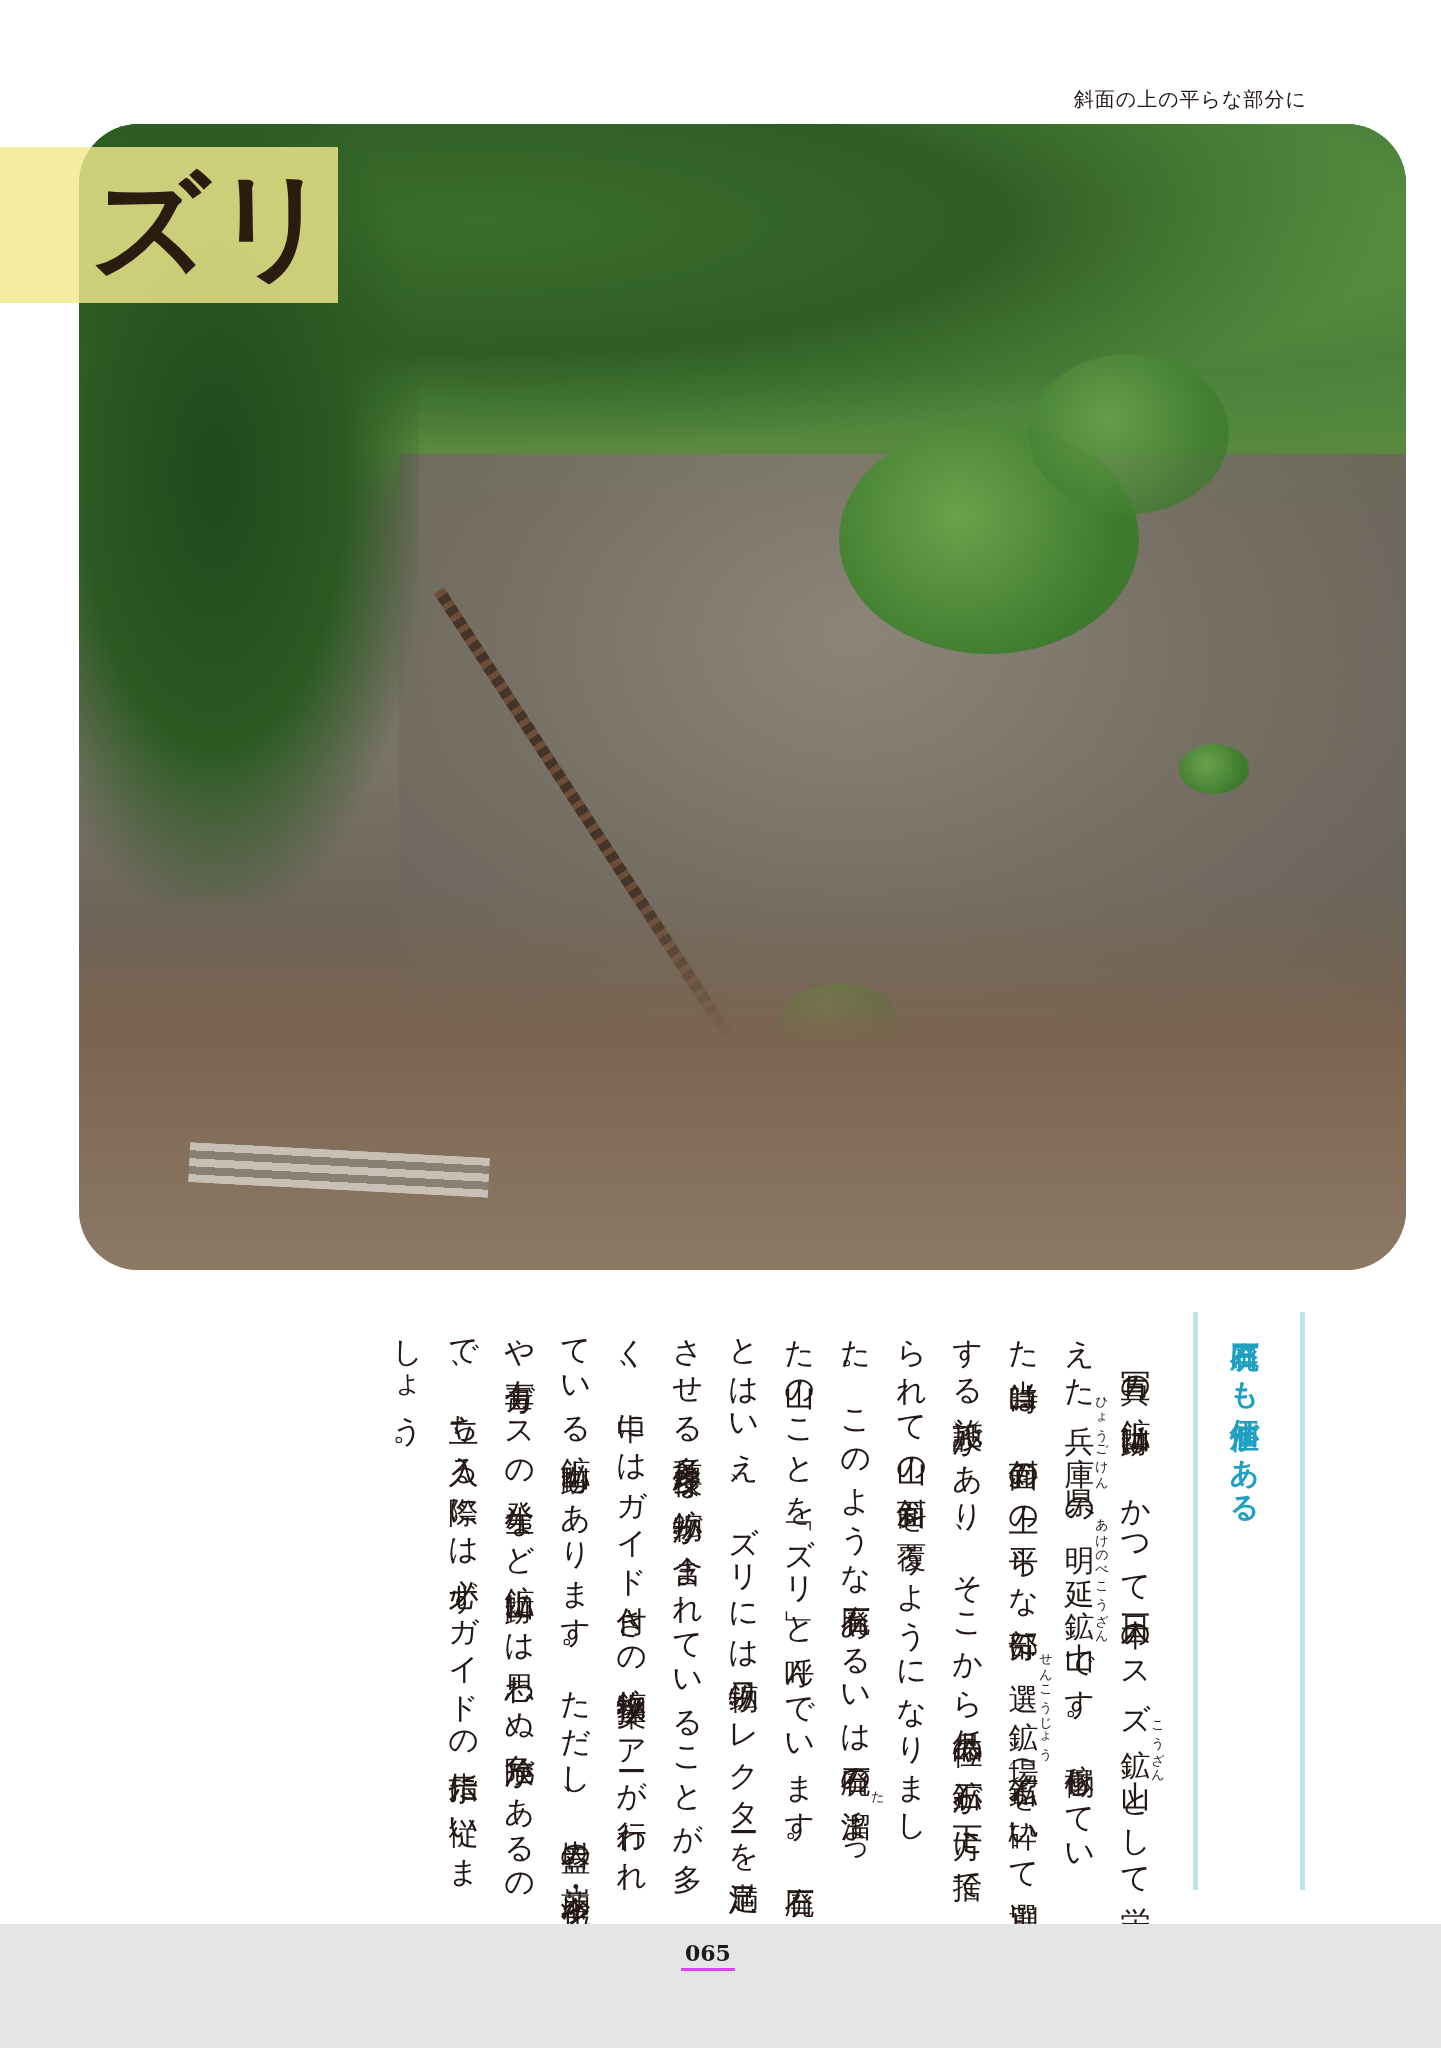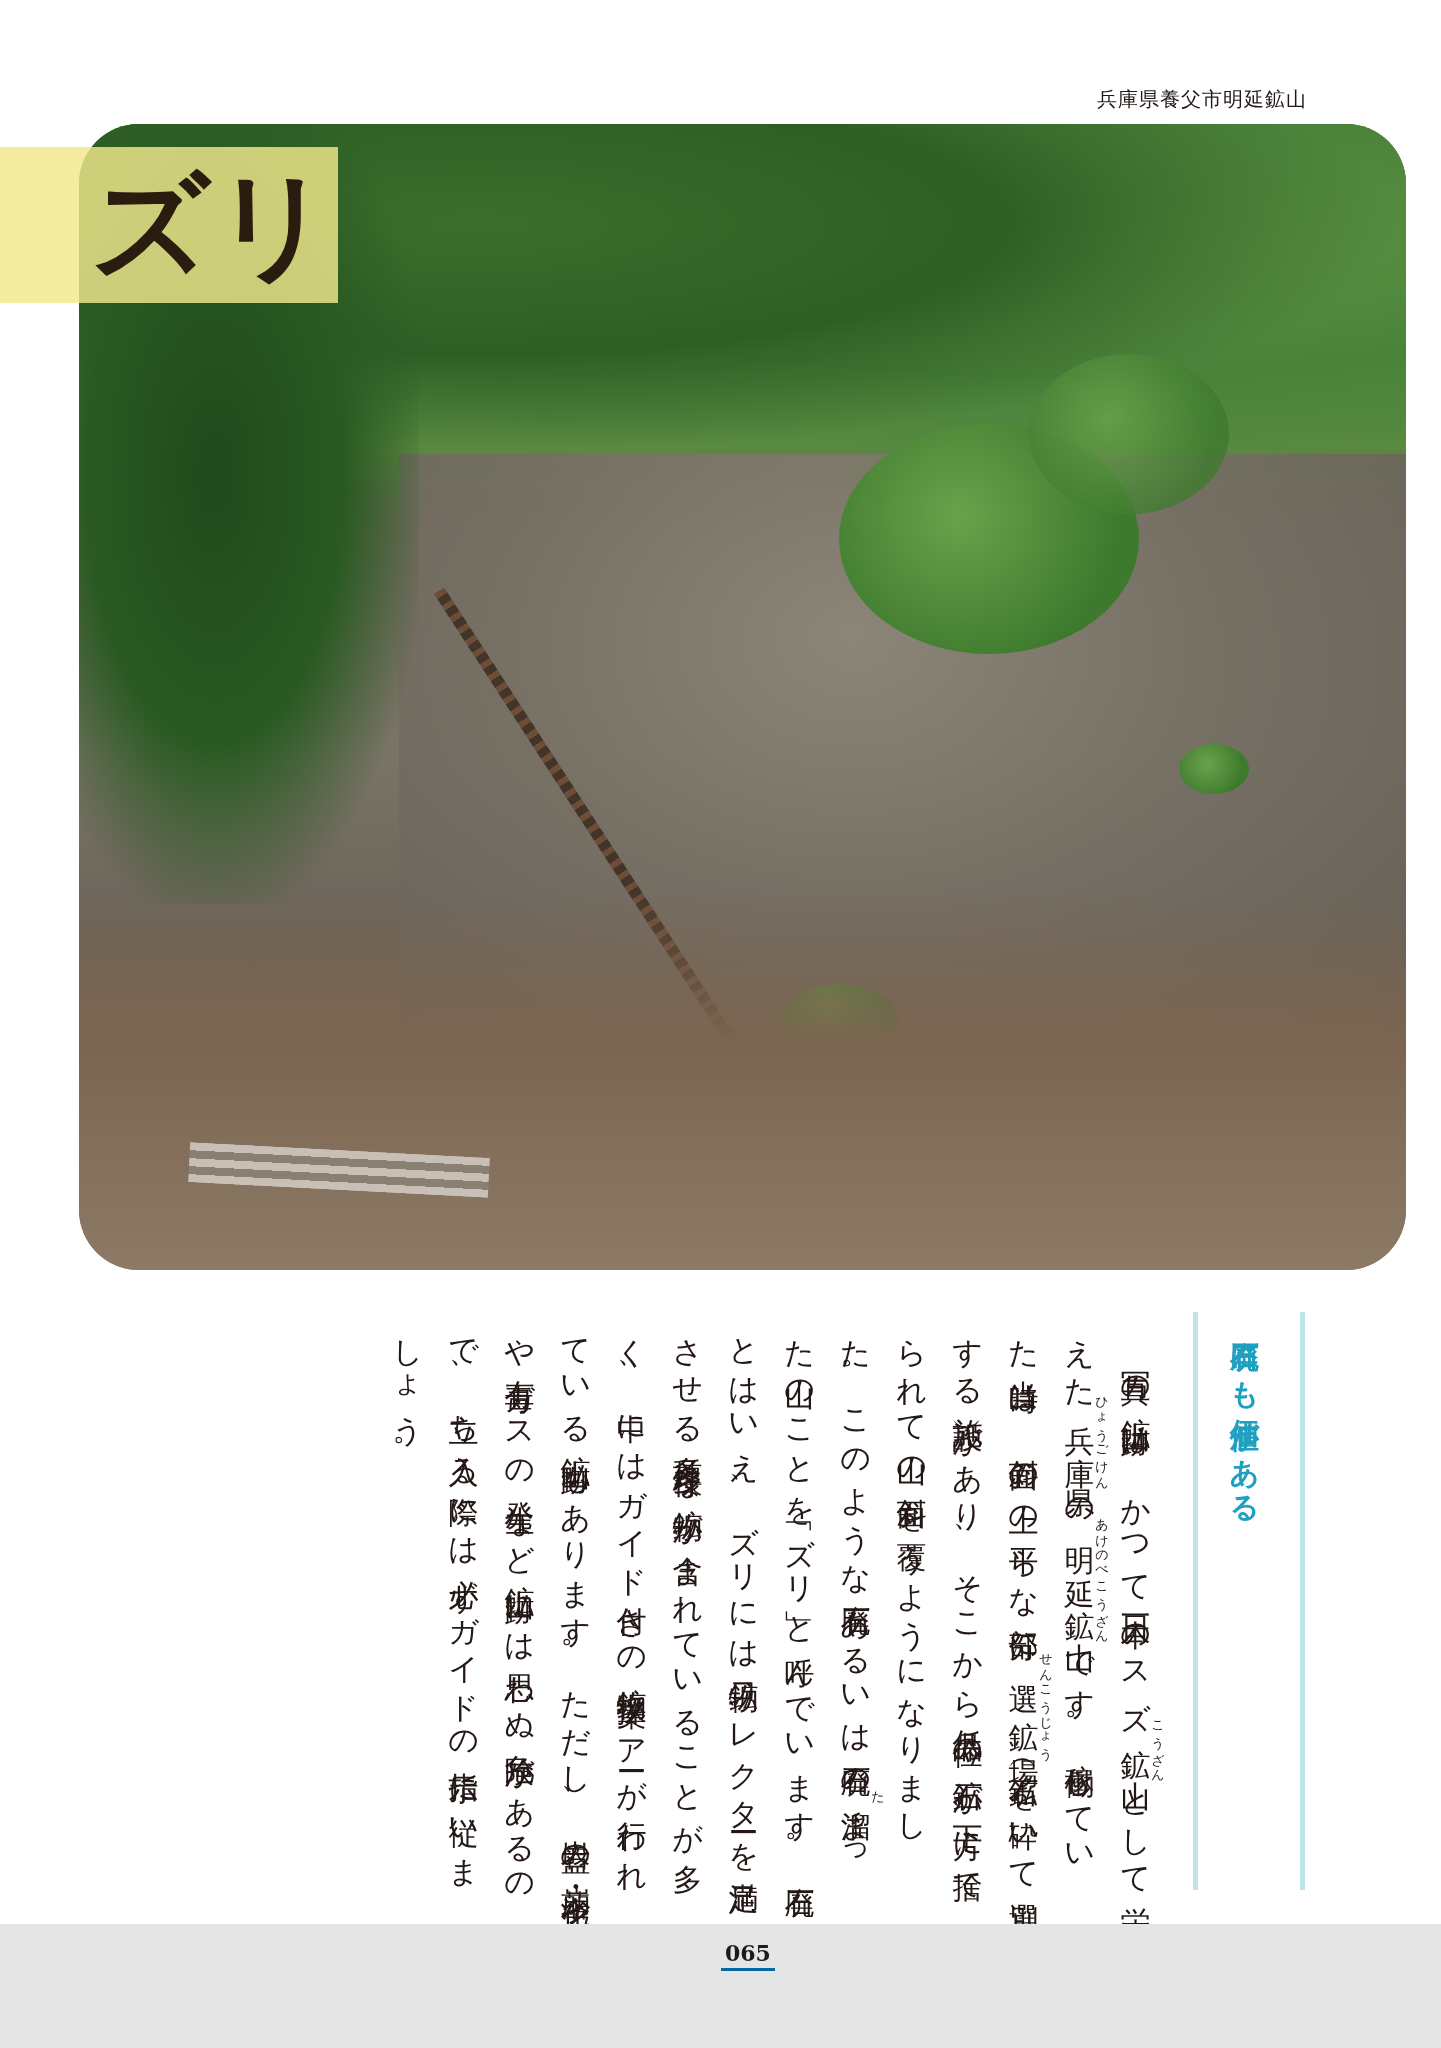--- a/index.html
+++ b/index.html
@@ -64,27 +64,27 @@
     .body-text rt { font-size: 13px; letter-spacing: 1px; }
 
     .footer {
       position: absolute; left: 0; top: 1924px; width: 1441px; height: 124px;
       background: #e5e5e5;
     }
     .page-num {
       position: absolute; left: 681px; top: 1940px;
       font-family: "DejaVu Serif", "Liberation Serif", serif;
       font-weight: bold; font-size: 22px; color: #1b1b1b;
-      border-bottom: 3px solid #0369a1; padding: 0 4px 2px 4px; margin-left: 40px;
+      border-bottom: 3px solid #d946ef; padding: 0 4px 2px 4px;
     }
   </style>
 </head>
 <body>
 
-<div class="location">兵庫県養父市明延鉱山</div>
+<div class="location">斜面の上の平らな部分に</div>
 
 <div class="photo">
   <div class="sky"></div>
   <div class="forest-top"></div>
   <div class="slope"></div>
   <div class="forest-left"></div>
   <div class="tree" style="left:760px;top:300px;width:300px;height:230px;"></div>
   <div class="tree" style="left:950px;top:230px;width:200px;height:160px;opacity:.8;"></div>
   <div class="tree" style="left:1100px;top:620px;width:70px;height:50px;"></div>
   <div class="tree" style="left:700px;top:860px;width:120px;height:80px;"></div>

